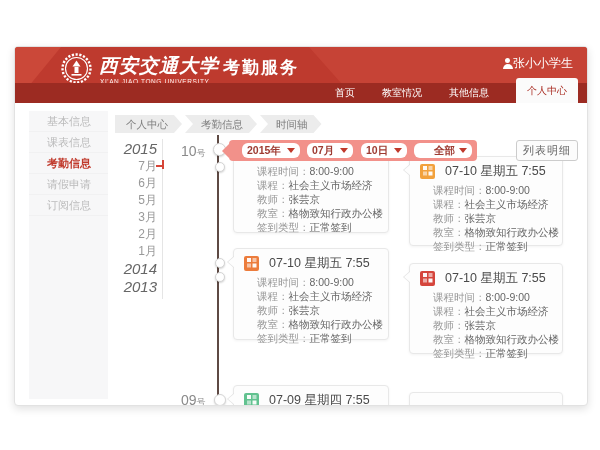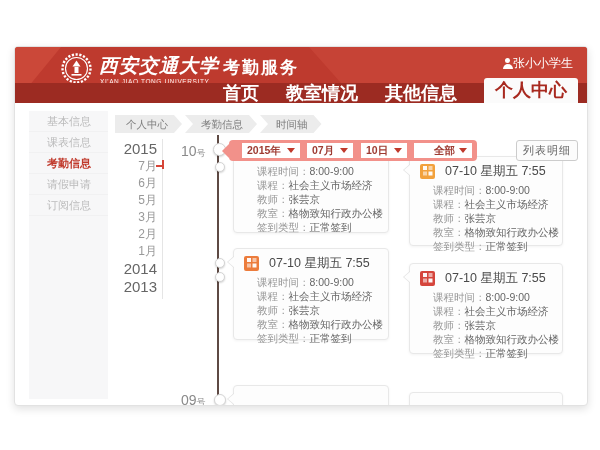--- a/index.html
+++ b/index.html
@@ -18,54 +18,54 @@
   #uni-cn{position:absolute;left:84px;top:6px;color:#fff;font-size:19px;font-weight:bold;
        font-style:italic;font-family:"DejaVu Serif","Liberation Serif",serif;letter-spacing:1px;}
   #uni-en{position:absolute;left:85px;top:31px;color:rgba(255,255,255,.92);font-size:6.5px;letter-spacing:.6px;}
   #app-title{position:absolute;left:208px;top:9px;color:#fff;font-size:17px;font-weight:bold;letter-spacing:2px;}
   #userbox{position:absolute;right:14px;top:8px;color:#fff;font-size:12px;display:flex;align-items:center;cursor:pointer;}
   .person{position:relative;width:11px;height:11px;display:inline-block;}
   .person::before{content:"";position:absolute;left:3px;top:0;width:5px;height:5px;border-radius:50%;background:#fff;}
   .person::after{content:"";position:absolute;left:0.5px;top:6px;width:10px;height:5px;border-radius:5px 5px 0 0;background:#fff;}
   #navband{position:absolute;left:0;bottom:0;width:100%;height:20px;background:#9C2B22;
        display:flex;justify-content:flex-end;align-items:flex-end;padding-right:9px;gap:27px;box-sizing:border-box;}
-  .nav-item{color:#fff;font-size:18px;font-weight:bold;line-height:20px;cursor:pointer;white-space:nowrap;}
+  .nav-item{color:#fff;font-size:10px;font-weight:normal;line-height:20px;cursor:pointer;white-space:nowrap;}
   .nav-item.active{background:#FBFBFB;color:#A8291F;height:25px;line-height:25px;padding:0 11px;
        border-radius:3px 3px 0 0;}
   
   #crumbs{position:absolute;left:100px;top:68px;display:flex;}
   .crumb{background:#ECECEC;color:#7E7E7E;font-size:10.5px;height:18px;line-height:18px;
        padding:0 14px 0 11px;margin-right:3px;cursor:pointer;
        clip-path:polygon(0 0,calc(100% - 8px) 0,100% 50%,calc(100% - 8px) 100%,0 100%);}
   .crumb + .crumb{padding-left:16px;
        clip-path:polygon(0 0,calc(100% - 8px) 0,100% 50%,calc(100% - 8px) 100%,0 100%,8px 50%);}
   
   #sidebar{position:absolute;left:14px;top:64px;width:79px;height:288px;background:#F7F7F8;}
   .side-item{height:20px;line-height:20px;font-size:11px;color:#BBB;padding-left:18px;cursor:pointer;
        border-bottom:1px solid rgba(0,0,0,.025);}
   .side-item.active{color:#C0392B;font-weight:bold;}
   
   #yearnav{position:absolute;left:92px;top:93px;width:50px;text-align:right;}
-  .yn-year{font-size:15px;color:#666;height:18px;line-height:18px;cursor:pointer;}
+  .yn-year{font-size:15px;color:#666;height:18px;line-height:18px;cursor:pointer;font-style:italic;}
   .yn-month{font-size:12px;color:#999;height:17px;line-height:17px;cursor:pointer;}
   #yearline{position:absolute;left:147px;top:92px;width:1px;height:160px;background:#E5E5E5;}
   #cur-month-dash{position:absolute;left:141px;top:118px;width:7px;height:2px;background:#D64538;}
   #cur-month-tick{position:absolute;left:146.5px;top:113px;width:2px;height:9px;background:#D64538;}
   
   #tline{position:absolute;left:202px;top:88px;width:2px;height:270px;background:#5E4A44;}
   .node{position:absolute;background:#fff;border:1px solid #D4D4D4;border-radius:50%;
        box-shadow:0 1px 2px rgba(0,0,0,.18);z-index:2;}
   .day-label{position:absolute;color:#8A8A8A;z-index:2;}
   .day-num{font-size:14px;} .day-suf{font-size:9px;}
   
   #filterbar{position:absolute;left:214px;top:93px;width:248px;height:21px;background:#F2918A;
        border-radius:4px;z-index:5;display:flex;align-items:center;}
   #fb-arrow{position:absolute;left:-7px;top:3.5px;width:0;height:0;
        border-top:7px solid transparent;border-bottom:7px solid transparent;border-right:7px solid #F2918A;}
-  .fsel{background:#fff;border-radius:0;height:15px;display:flex;align-items:center;
+  .fsel{background:#fff;border-radius:6px;height:15px;display:flex;align-items:center;
        justify-content:space-between;padding:0 5px;box-sizing:border-box;cursor:pointer;
        font-size:10.5px;color:#9E3B32;font-weight:bold;}
   .fsel .caret{width:0;height:0;border-left:4px solid transparent;border-right:4px solid transparent;
        border-top:5px solid #C0392B;margin-left:4px;}
   #fs-year{margin-left:13px;width:58px;} #fs-month{margin-left:7px;width:46px;}
   #fs-day{margin-left:8px;width:46px;}   #fs-type{margin-left:7px;width:58px;justify-content:flex-end;}
   #listbtn{position:absolute;left:501px;top:93px;width:62px;height:21px;background:#FCFCFC;
        border:1px solid #CCC;border-radius:3px;font-size:11px;color:#666;letter-spacing:1px;
        cursor:pointer;z-index:5;font-family:inherit;padding:0;}
   
@@ -221,20 +221,24 @@
           <div class="row"><span class="lbl">课程时间：</span><span>8:00-9:00</span></div>
           <div class="row"><span class="lbl">课程：</span><span>社会主义市场经济</span></div>
           <div class="row"><span class="lbl">教师：</span><span>张芸京</span></div>
           <div class="row"><span class="lbl">教室：</span><span>格物致知行政办公楼</span></div>
           <div class="row"><span class="lbl">签到类型：</span><span>正常签到</span></div>
         </div>
       </div>
       <div class="card slot-l3">
         <div class="arrow-b"></div>
         <div class="arrow-f"></div>
+        <div class="card-hd">
+          <div class="ic" style="background: rgb(98, 194, 144);"></div>
+          <div class="date">07-09 星期四 7:55</div>
+        </div>
       </div>
       <div class="card slot-r3"></div>
     </div>
 
   <div id="filterbar">
     <div id="fb-arrow"></div>
     <div class="fsel" id="fs-year">
       <span>2015年</span>
         <span class="caret"></span>
     </div>

